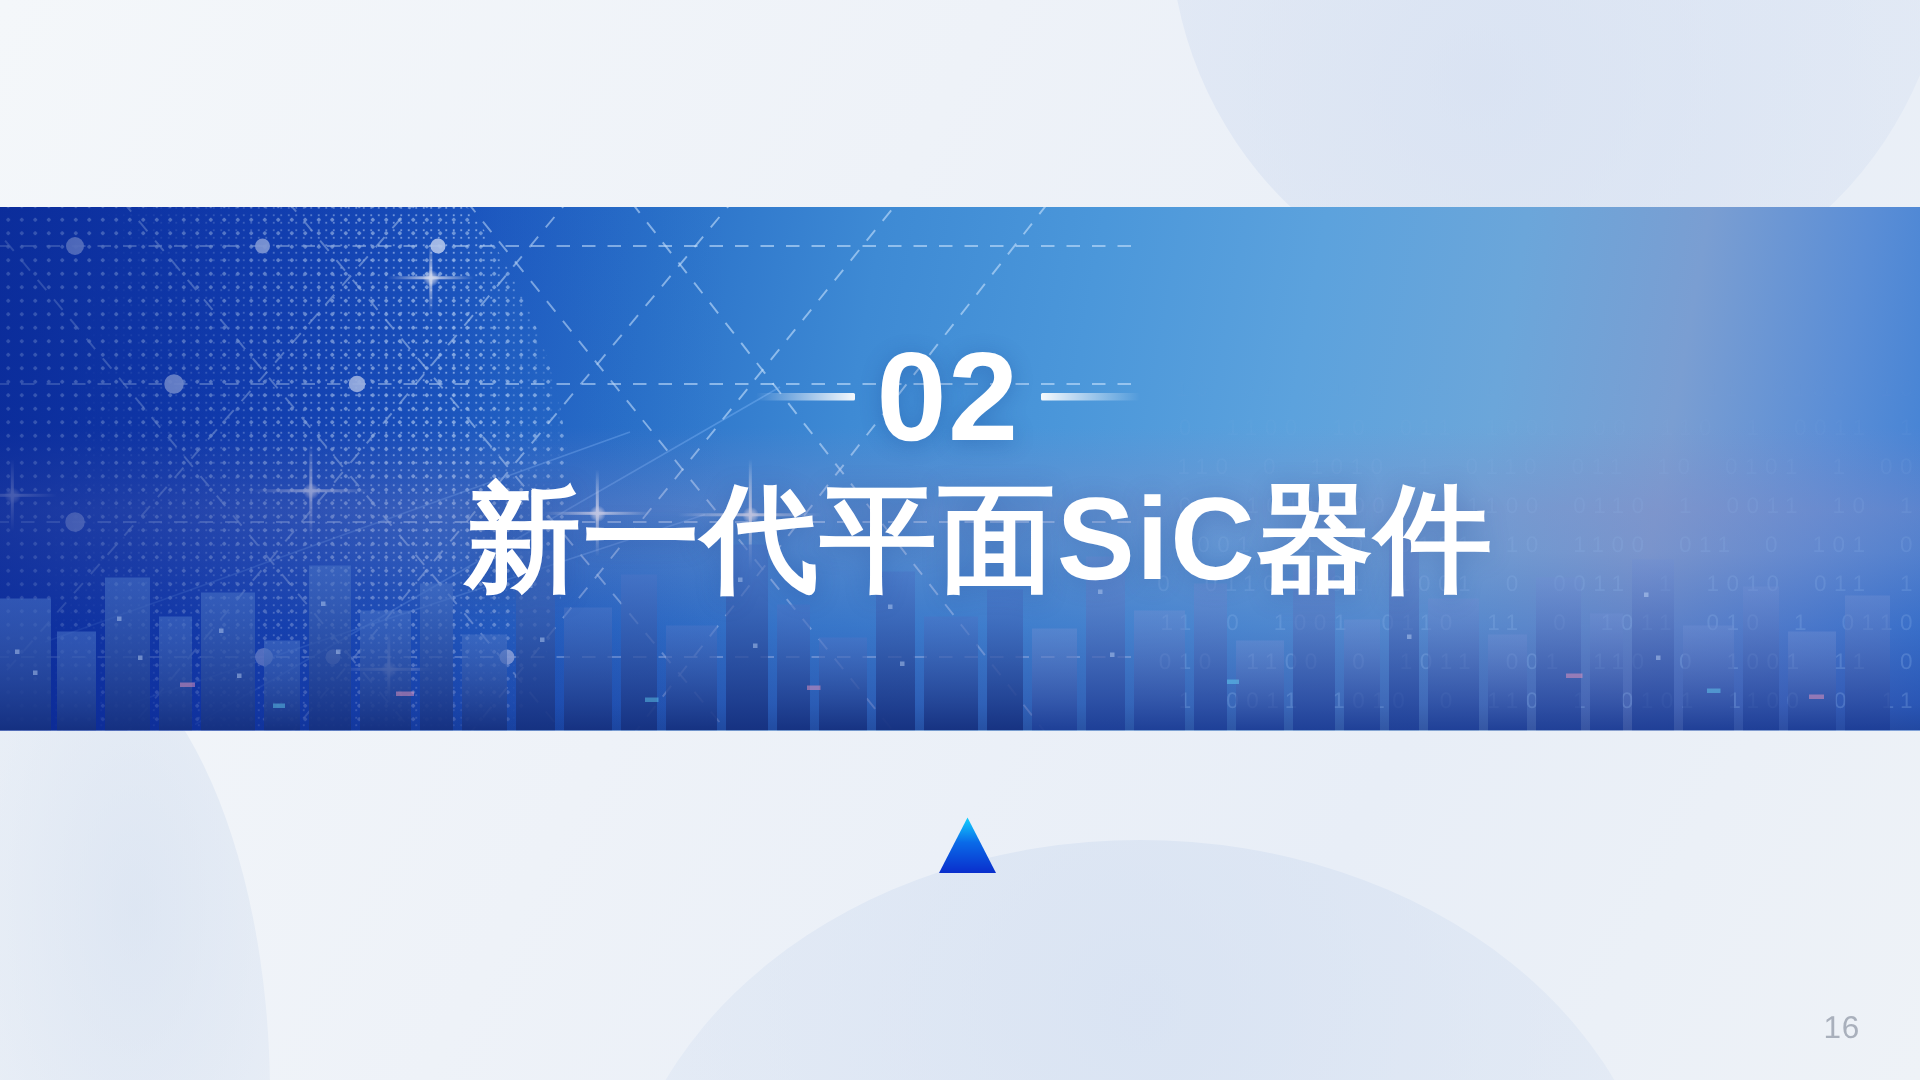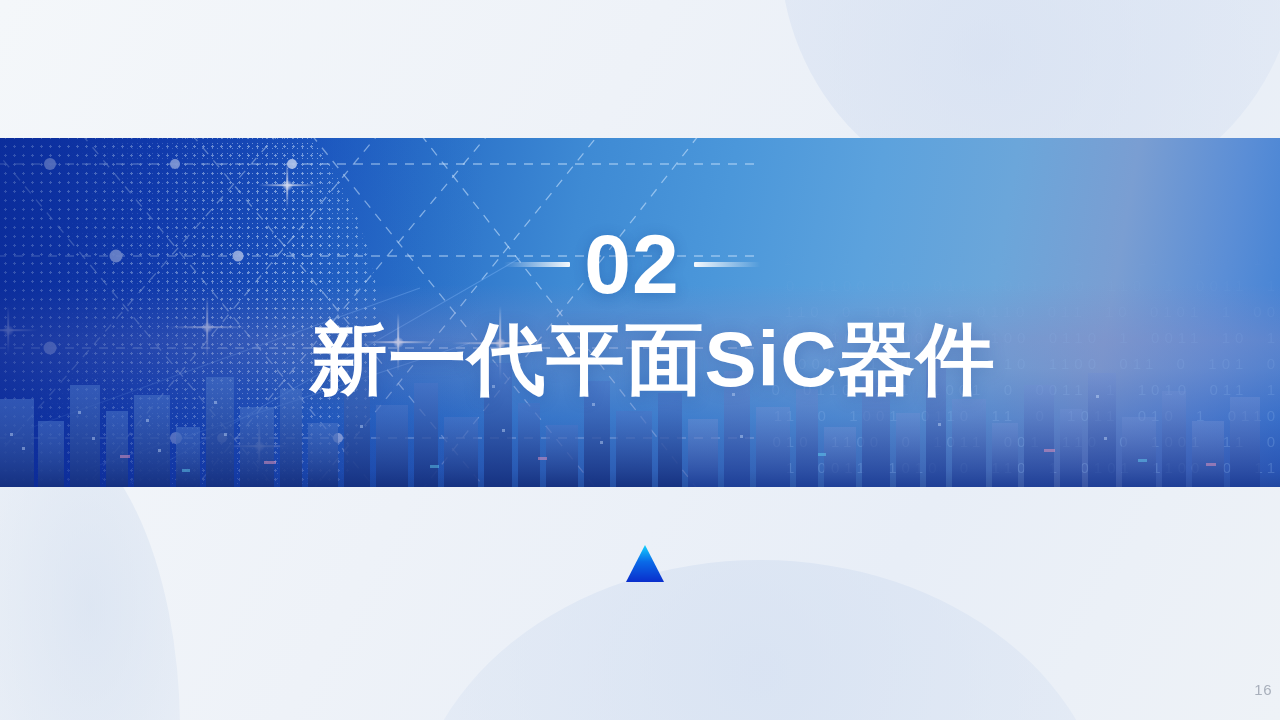--- a/index.html
+++ b/index.html
@@ -201,22 +201,22 @@
   .marker {
     position: absolute;
     left: 625px; top: 544px;
     width: 40px; height: 39px;
     z-index: 4;
   }
 
   
   .page-no {
     position: absolute;
-    right: 8px; bottom: 22px;
-    font-size: 15px;
+    right: 40px; bottom: 22px;
+    font-size: 21px;
     color: #a9b0bc;
     letter-spacing: .5px;
     z-index: 4;
   }
 </style>
 </head>
 <body>
 
 <div class="slide">
 

